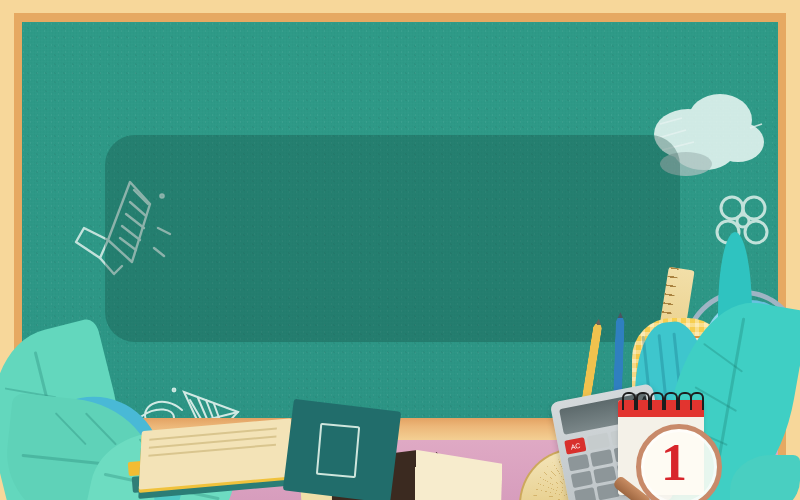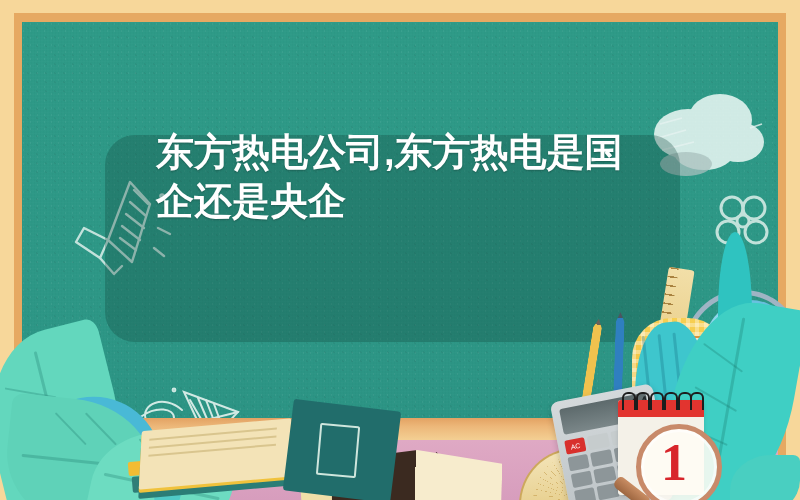--- a/index.html
+++ b/index.html
@@ -551,21 +551,20 @@
         <path d="M86 40 L126 30"></path>
         <path d="M78 18 L92 42 M86 16 L98 44 M94 18 L104 44 M102 22 L110 44"></path>
         <path d="M70 28 C52 12 28 22 34 38 C40 52 62 48 62 36 C62 26 44 24 30 34 C16 44 8 40 4 34"></path>
         <circle cx="62" cy="8" r="1.4"></circle>
       </g>
     </svg>
 
     <div class="text-panel"></div>
   </div>
 
-  <div class="headline">东方热电公司,东方热电是国企还是央企</div>
 
   <div class="desk-wood"></div>
   <div class="desk-surface"></div>
 
   <div class="leaf leaf-big-l">
     <div class="vein" style="left:48%;top:10%;width:3px;height:80%;"></div>
     <div class="vein" style="left:18%;top:30%;width:52px;height:2px;transform:rotate(24deg);"></div>
     <div class="vein" style="left:18%;top:48%;width:52px;height:2px;transform:rotate(18deg);"></div>
     <div class="vein" style="left:18%;top:66%;width:48px;height:2px;transform:rotate(12deg);"></div>
   </div>

